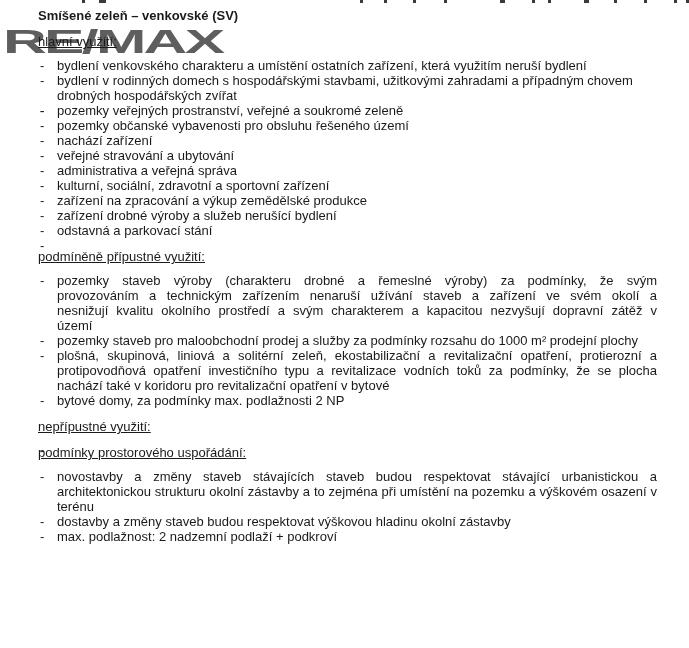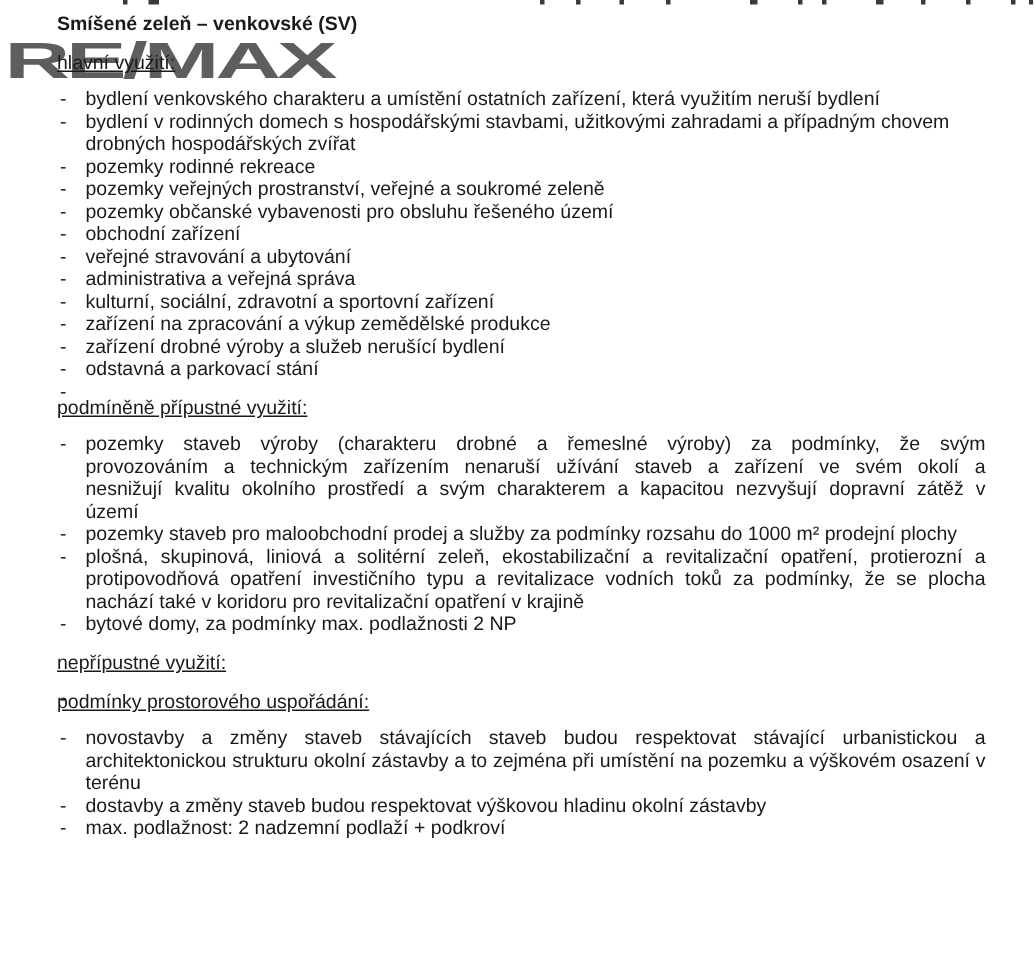--- a/index.html
+++ b/index.html
@@ -72,33 +72,32 @@
   </div>
 
   <div class="section">
     <div class="bullet-list">
       <div class="bullet-item">
         <span class="dash">-</span>
         <span>bydlení v rodinných domech s hospodářskými stavbami, užitkovými zahradami a případným chovem drobných hospodářských zvířat</span>
       </div>
       <div class="bullet-item">
         <span class="dash">-</span>
-        <span>pozemky rodinné rekreace</span>
       </div>
       <div class="bullet-item">
         <span class="dash">-</span>
         <span>pozemky veřejných prostranství, veřejné a soukromé zeleně</span>
       </div>
       <div class="bullet-item">
         <span class="dash">-</span>
         <span>pozemky občanské vybavenosti pro obsluhu řešeného území</span>
       </div>
       <div class="bullet-item">
         <span class="dash">-</span>
-        <span>obchodní zařízení</span>
+        <span>nachází zařízení</span>
       </div>
       <div class="bullet-item">
         <span class="dash">-</span>
         <span>veřejné stravování a ubytování</span>
       </div>
       <div class="bullet-item">
         <span class="dash">-</span>
         <span>administrativa a veřejná správa</span>
       </div>
       <div class="bullet-item">
@@ -129,21 +128,21 @@
       <div class="bullet-item justify wide">
         <span class="dash">-</span>
         <span>pozemky staveb výroby (charakteru drobné a řemeslné výroby) za podmínky, že svým provozováním a technickým zařízením nenaruší užívání staveb a zařízení ve svém okolí a nesnižují kvalitu okolního prostředí a svým charakterem a kapacitou nezvyšují dopravní zátěž v území</span>
       </div>
       <div class="bullet-item">
         <span class="dash">-</span>
         <span>pozemky staveb pro maloobchodní prodej a služby za podmínky rozsahu do 1000 m² prodejní plochy</span>
       </div>
       <div class="bullet-item justify">
         <span class="dash">-</span>
-        <span>plošná, skupinová, liniová a solitérní zeleň, ekostabilizační a revitalizační opatření, protierozní a protipovodňová opatření investičního typu a revitalizace vodních toků za podmínky, že se plocha nachází také v koridoru pro revitalizační opatření v krajině</span>
+        <span>plošná, skupinová, liniová a solitérní zeleň, ekostabilizační a revitalizační opatření, protierozní a protipovodňová opatření investičního typu a revitalizace vodních toků za podmínky, že se plocha nachází také v koridoru pro revitalizační opatření v bytové</span>
       </div>
       <div class="bullet-item">
         <span class="dash">-</span>
         <span>bytové domy, za podmínky max. podlažnosti 2 NP</span>
       </div>
     </div>
   </div>
 
   <div class="section">
     <div class="section-heading">nepřípustné využití:</div>

